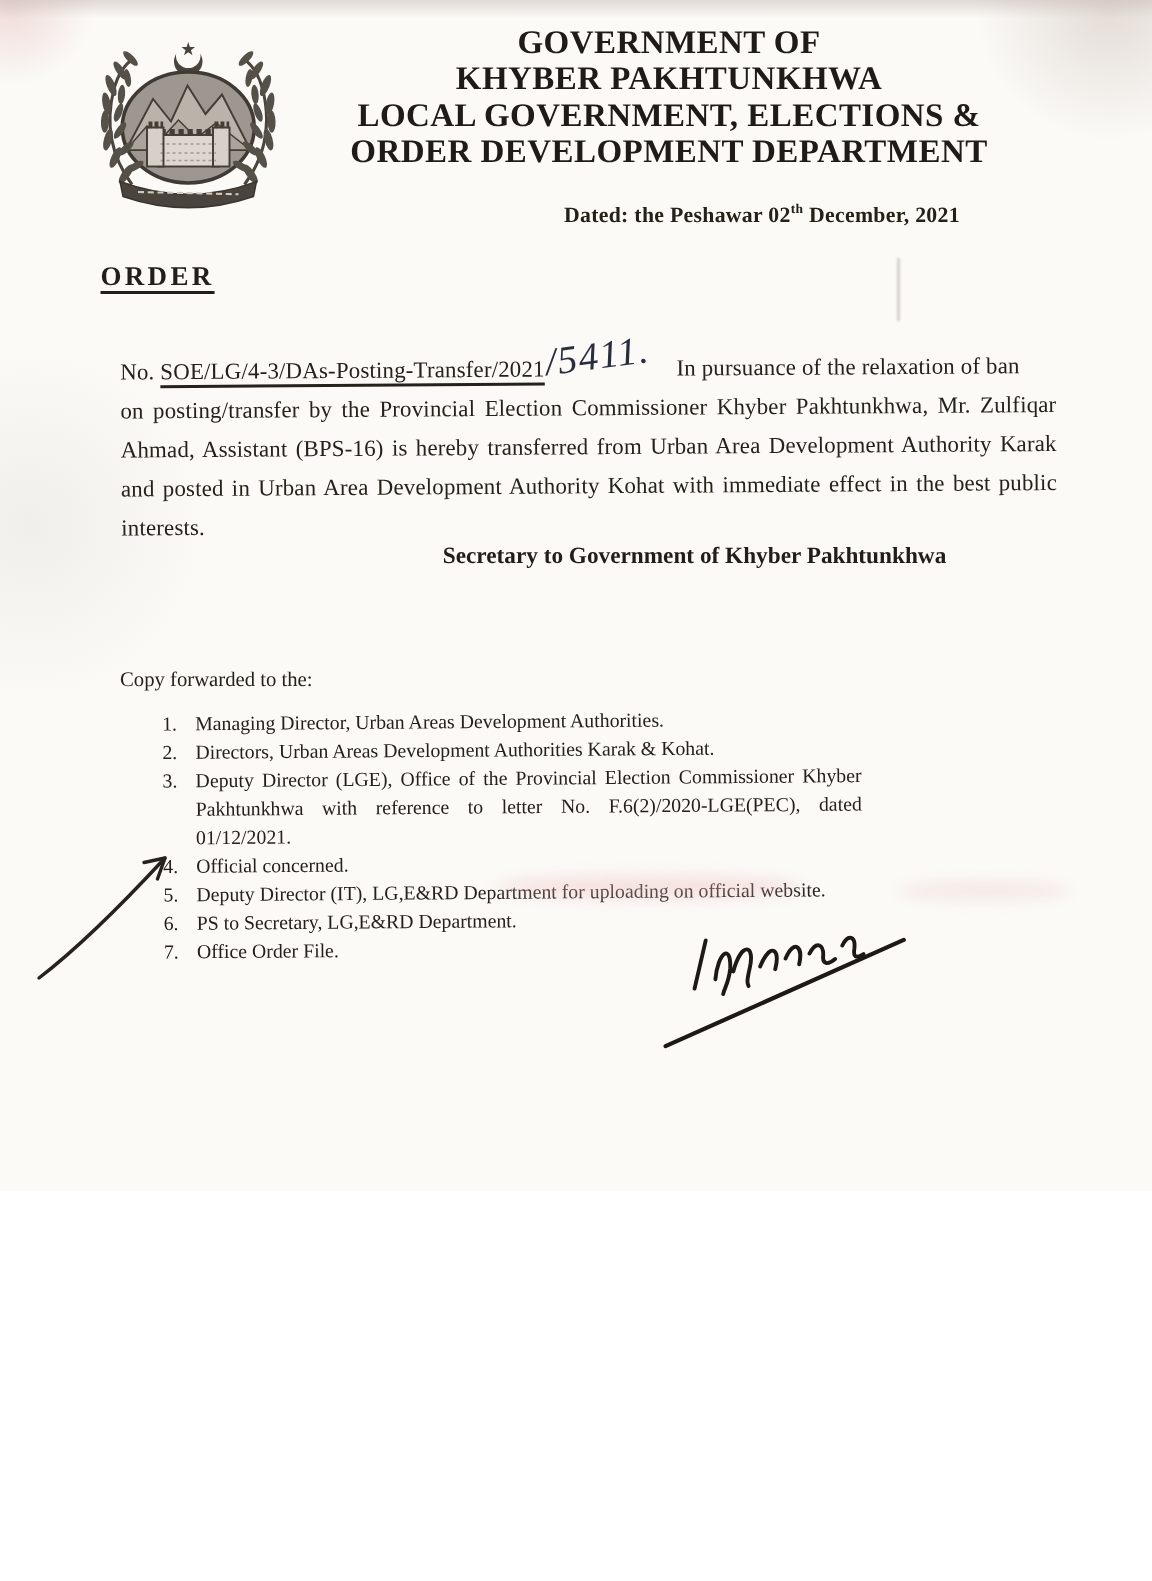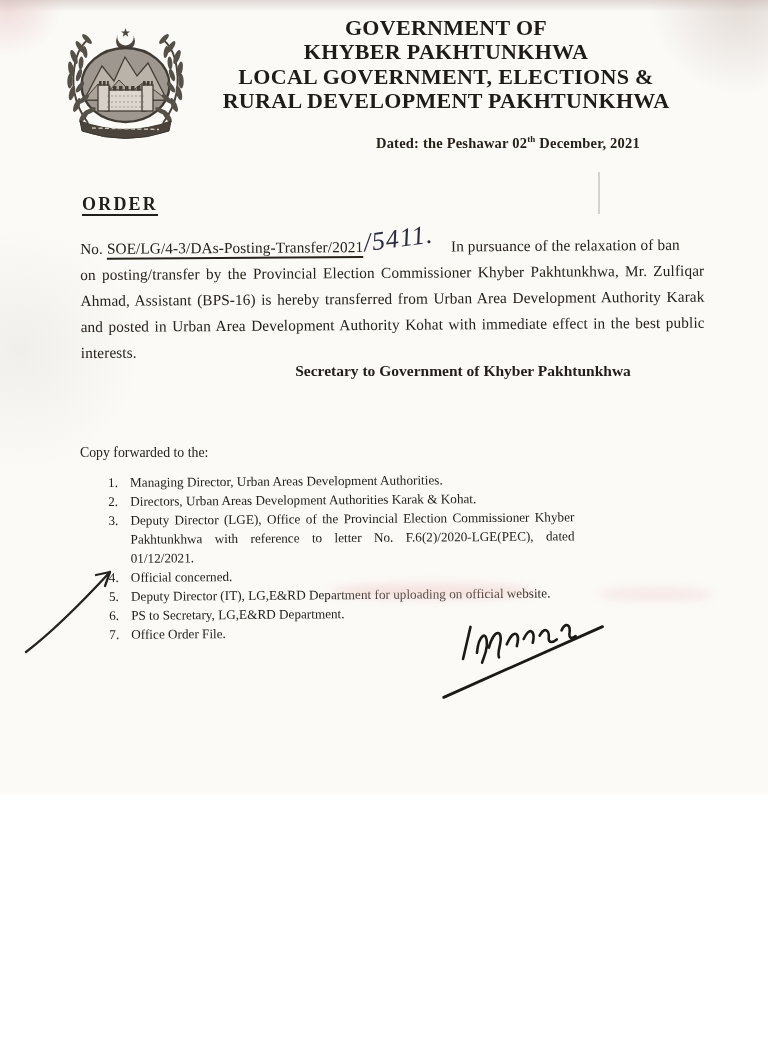--- a/index.html
+++ b/index.html
@@ -17,22 +17,22 @@
     overflow:hidden;
   }
   .abs{position:absolute;}
   
   .emblem{left:58px;top:26px;width:135px;height:114px;}
   .header-titles{left:215px;top:16px;width:462px;text-align:center;
     font-weight:bold;font-size:22px;line-height:24.3px;letter-spacing:0.3px;color:#1f1b17;}
   .date-line{left:376px;top:134px;font-size:14.5px;font-weight:bold;letter-spacing:0.2px;color:#262118;}
   .date-line sup{font-size:9px;vertical-align:6px;}
   
-  .order-heading{left:82px;top:174px;font-size:18px;font-weight:bold;letter-spacing:2.2px;
-    text-decoration:underline;text-decoration-thickness:2px;text-underline-offset:4px;color:#221e19;margin-top:20px;}
+  .order-heading{left:67px;top:174px;font-size:18px;font-weight:bold;letter-spacing:2.2px;
+    text-decoration:underline;text-decoration-thickness:2px;text-underline-offset:4px;color:#221e19;}
   
   .body-par{left:80px;top:236px;width:624px;font-size:15.3px;line-height:26px;
     letter-spacing:0.1px;transform:rotate(-0.4deg);transform-origin:left top;color:#262119;}
   .body-line{height:26px;}
   .jline{text-align:justify;text-align-last:justify;}
   .line1{white-space:nowrap;overflow:visible;}
   .ref-underline{text-decoration:underline;text-decoration-thickness:1.5px;text-underline-offset:4px;}
   .hw-number{display:inline-block;font-size:26px;line-height:18px;font-style:italic;
     color:#2a2d3e;transform:rotate(-7deg) translateY(-5px);margin-left:1px;letter-spacing:1px;}
   .line1-rest{margin-left:17px;}
@@ -139,21 +139,21 @@
     </g>
 
     <path d="M22,95 Q67.5,112 113,95 L111,105 Q67.5,120 24,105 Z" fill="#4a443c" stroke="#3a352e" stroke-width="1"></path>
     <line x1="34" y1="102" x2="101" y2="103.5" stroke="#cfc9c0" stroke-width="1.4" stroke-dasharray="4 2.5"></line>
   </svg>
 
   <div class="abs header-titles">
     <div>GOVERNMENT OF</div>
     <div>KHYBER PAKHTUNKHWA</div>
     <div>LOCAL GOVERNMENT, ELECTIONS &amp;</div>
-    <div>RURAL DEVELOPMENT PAKHTUNKHWA</div>
+    <div>ORDER DEVELOPMENT DEPARTMENT</div>
   </div>
 
   <div class="abs date-line">
     <span>Dated: the Peshawar 02</span><sup>th</sup><span> December, 2021</span>
   </div>
 
   <div class="abs order-heading">ORDER</div>
 
   <div class="abs body-par">
     <div class="body-line line1">

